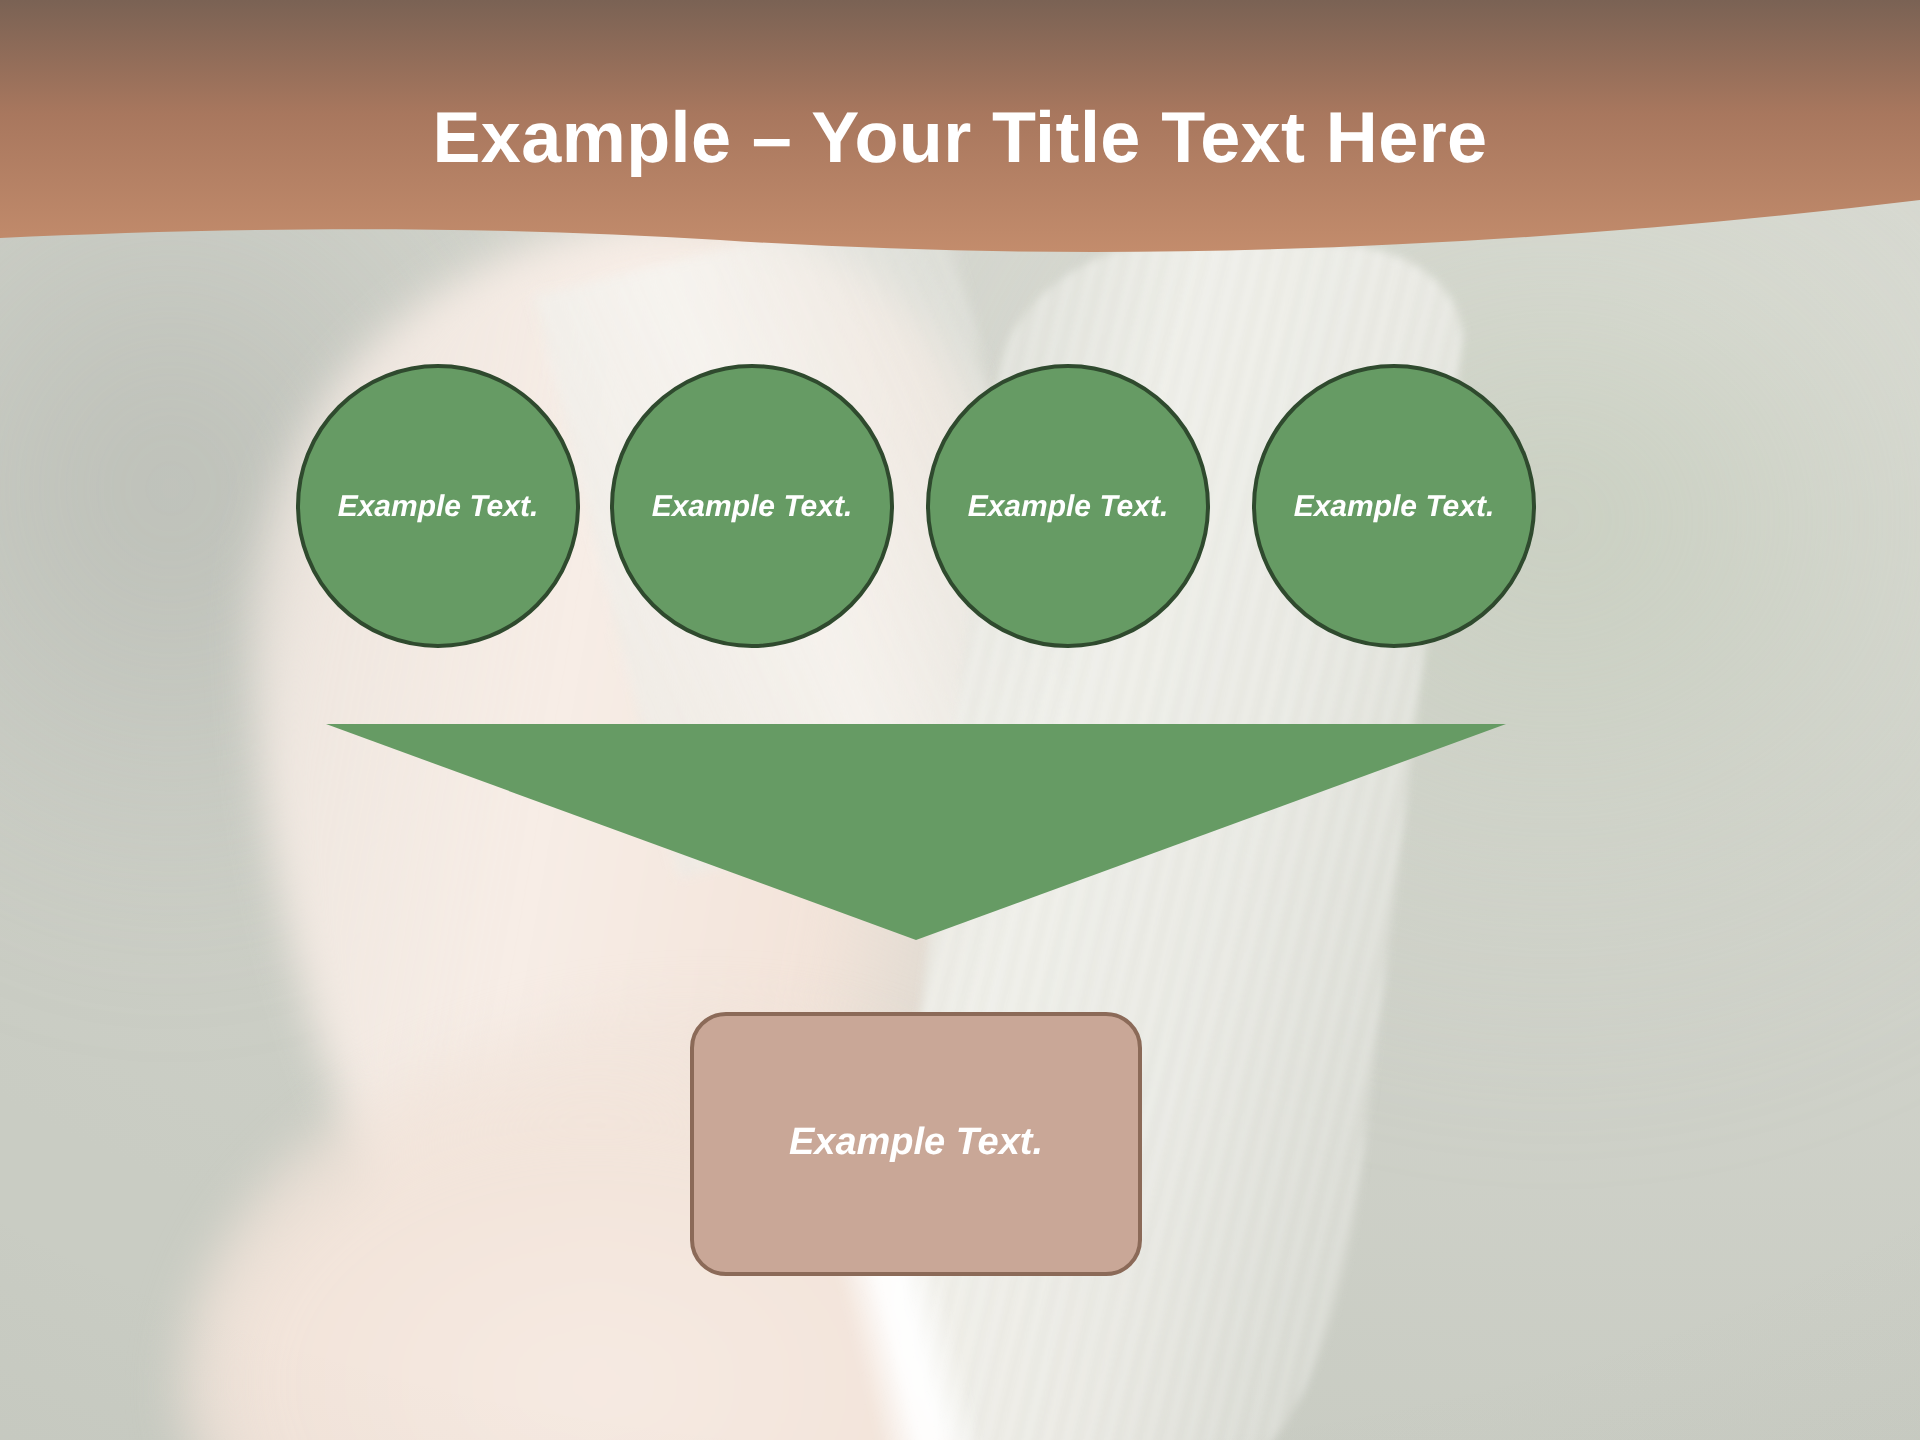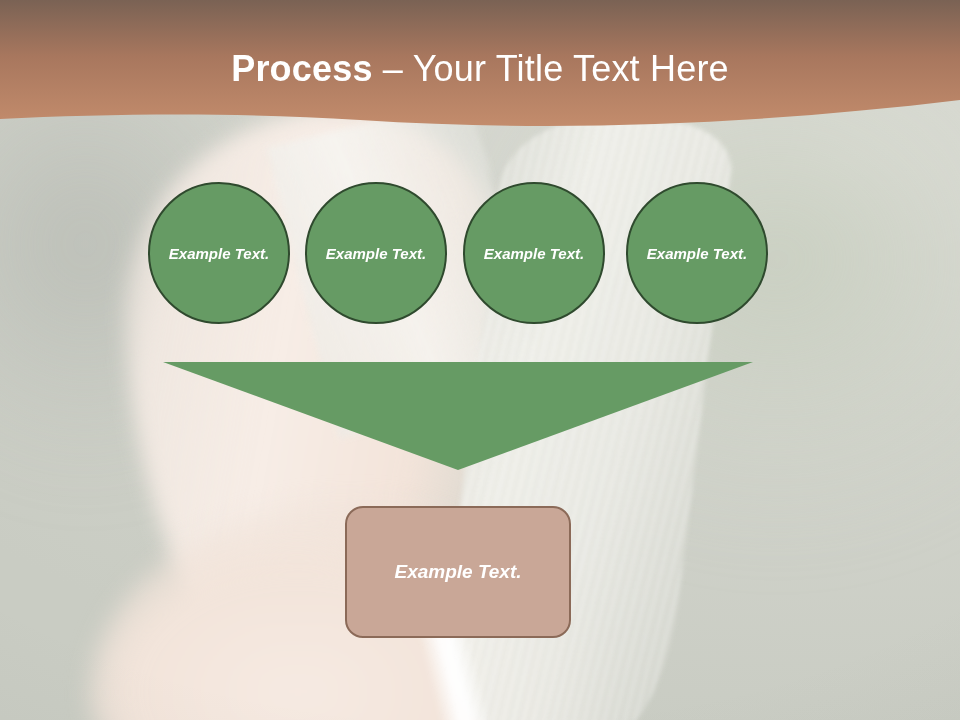--- a/index.html
+++ b/index.html
@@ -137,21 +137,21 @@
     top: 47px;
     width: 960px;
     text-align: center;
     color: #FFFFFF;
     font-size: 36px;
     line-height: 44px;
     letter-spacing: 0.2px;
     white-space: nowrap;
   }
   .slide-title .t-bold { font-weight: 700; }
-  .slide-title .t-light { font-weight: 400; }
+  .slide-title .t-light { font-weight: 700; }
 
   
   .circle {
     position: absolute;
     width: 142px;
     height: 142px;
     border-radius: 50%;
     background: #669B64;
     border: 2px solid #2F4A2E;
     box-sizing: border-box;
@@ -221,21 +221,21 @@
           <stop offset="0%" stop-color="#7A6254"></stop>
           <stop offset="45%" stop-color="#A8775E"></stop>
           <stop offset="100%" stop-color="#C38C6C"></stop>
         </linearGradient>
       </defs>
       <path d="M0,0 L960,0 L960,100 C760,124 560,133 360,120 C230,112 110,114 0,119 Z" fill="url(#bannerGrad)"></path>
     </svg>
   </div>
 
   <div class="slide-title">
-    <span class="t-bold">Process</span><span class="t-light"> – Your Title Text Here</span>
+    <span class="t-bold">Example</span><span class="t-light"> – Your Title Text Here</span>
   </div>
 
   <div class="circle" style="left:148px; top:182px;">
     <span>Example Text.</span>
   </div>
   <div class="circle" style="left:305px; top:182px;">
     <span>Example Text.</span>
   </div>
   <div class="circle" style="left:463px; top:182px;">
     <span>Example Text.</span>

